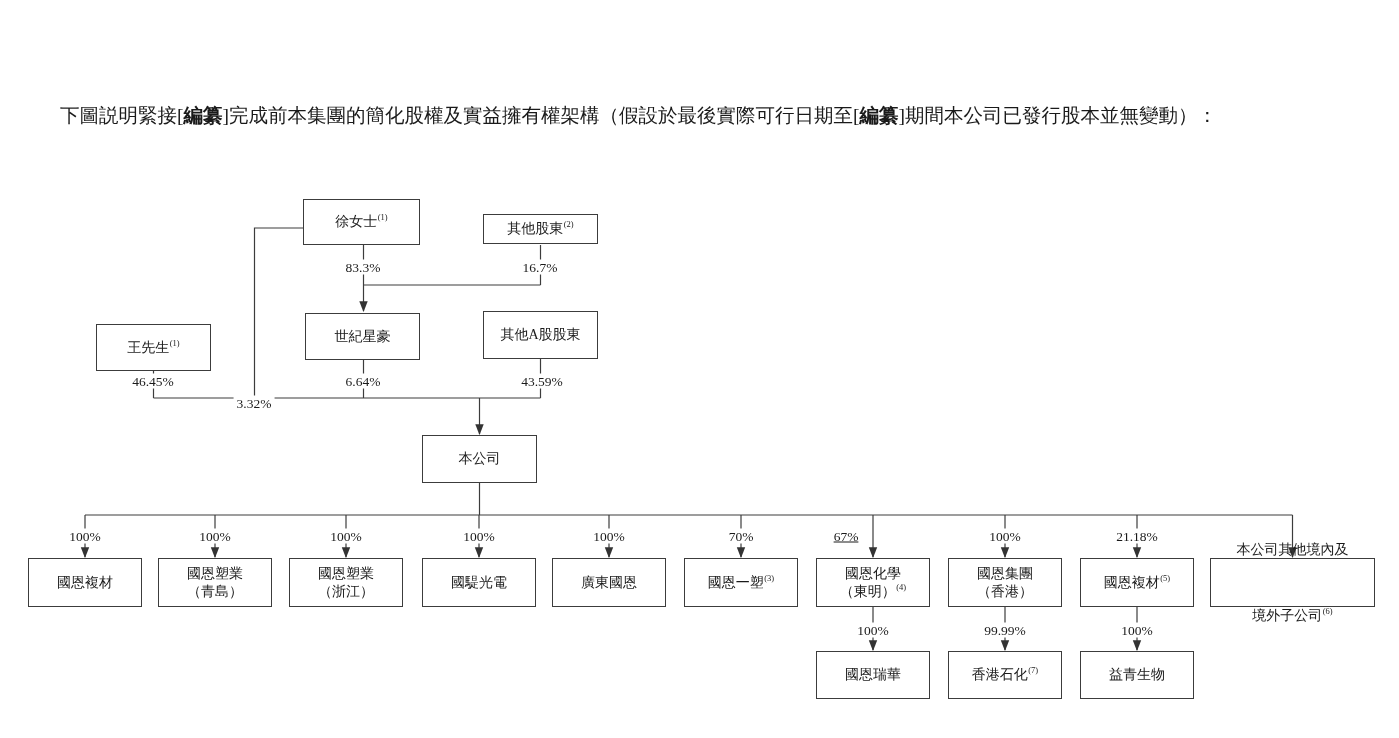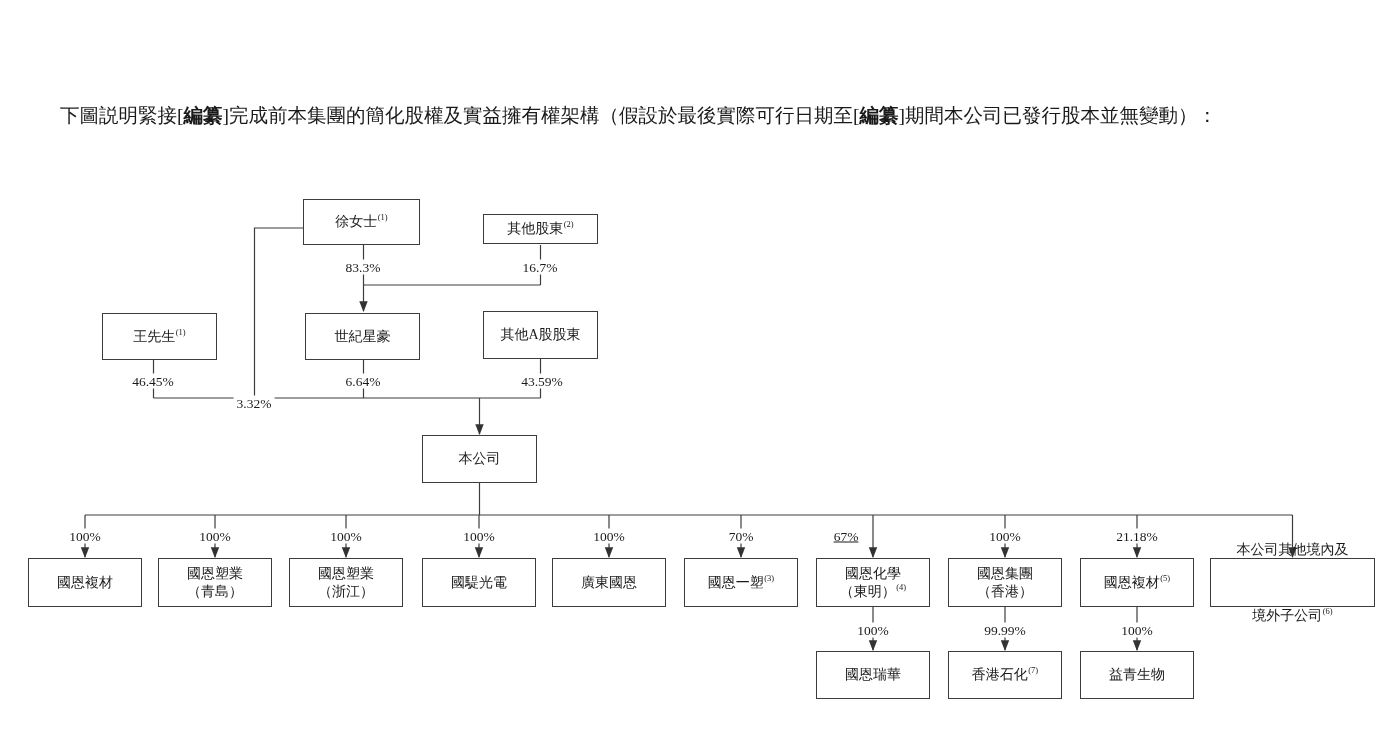--- a/index.html
+++ b/index.html
@@ -124,21 +124,21 @@
       </g>
     </svg>
 
     <div>
         <div class="node" style="left: 303px; top: 199px; width: 117px; height: 46px;">
           <div><span>徐女士</span><sup>(1)</sup></div>
         </div>
         <div class="node" style="left: 483px; top: 214px; width: 115px; height: 30px;">
           <div><span>其他股東</span><sup>(2)</sup></div>
         </div>
-        <div class="node" style="left: 96px; top: 313px; width: 115px; height: 47px; margin-left: 6px;">
+        <div class="node" style="left: 96px; top: 324px; width: 115px; height: 47px;">
           <div><span>王先生</span><sup>(1)</sup></div>
         </div>
         <div class="node" style="left: 305px; top: 313px; width: 115px; height: 47px;">
           <div><span>世紀星豪</span></div>
         </div>
         <div class="node" style="left: 483px; top: 311px; width: 115px; height: 48px;">
           <div><span>其他A股股東</span></div>
         </div>
         <div class="node" style="left: 422px; top: 435px; width: 115px; height: 48px;">
           <div><span>本公司</span></div>

